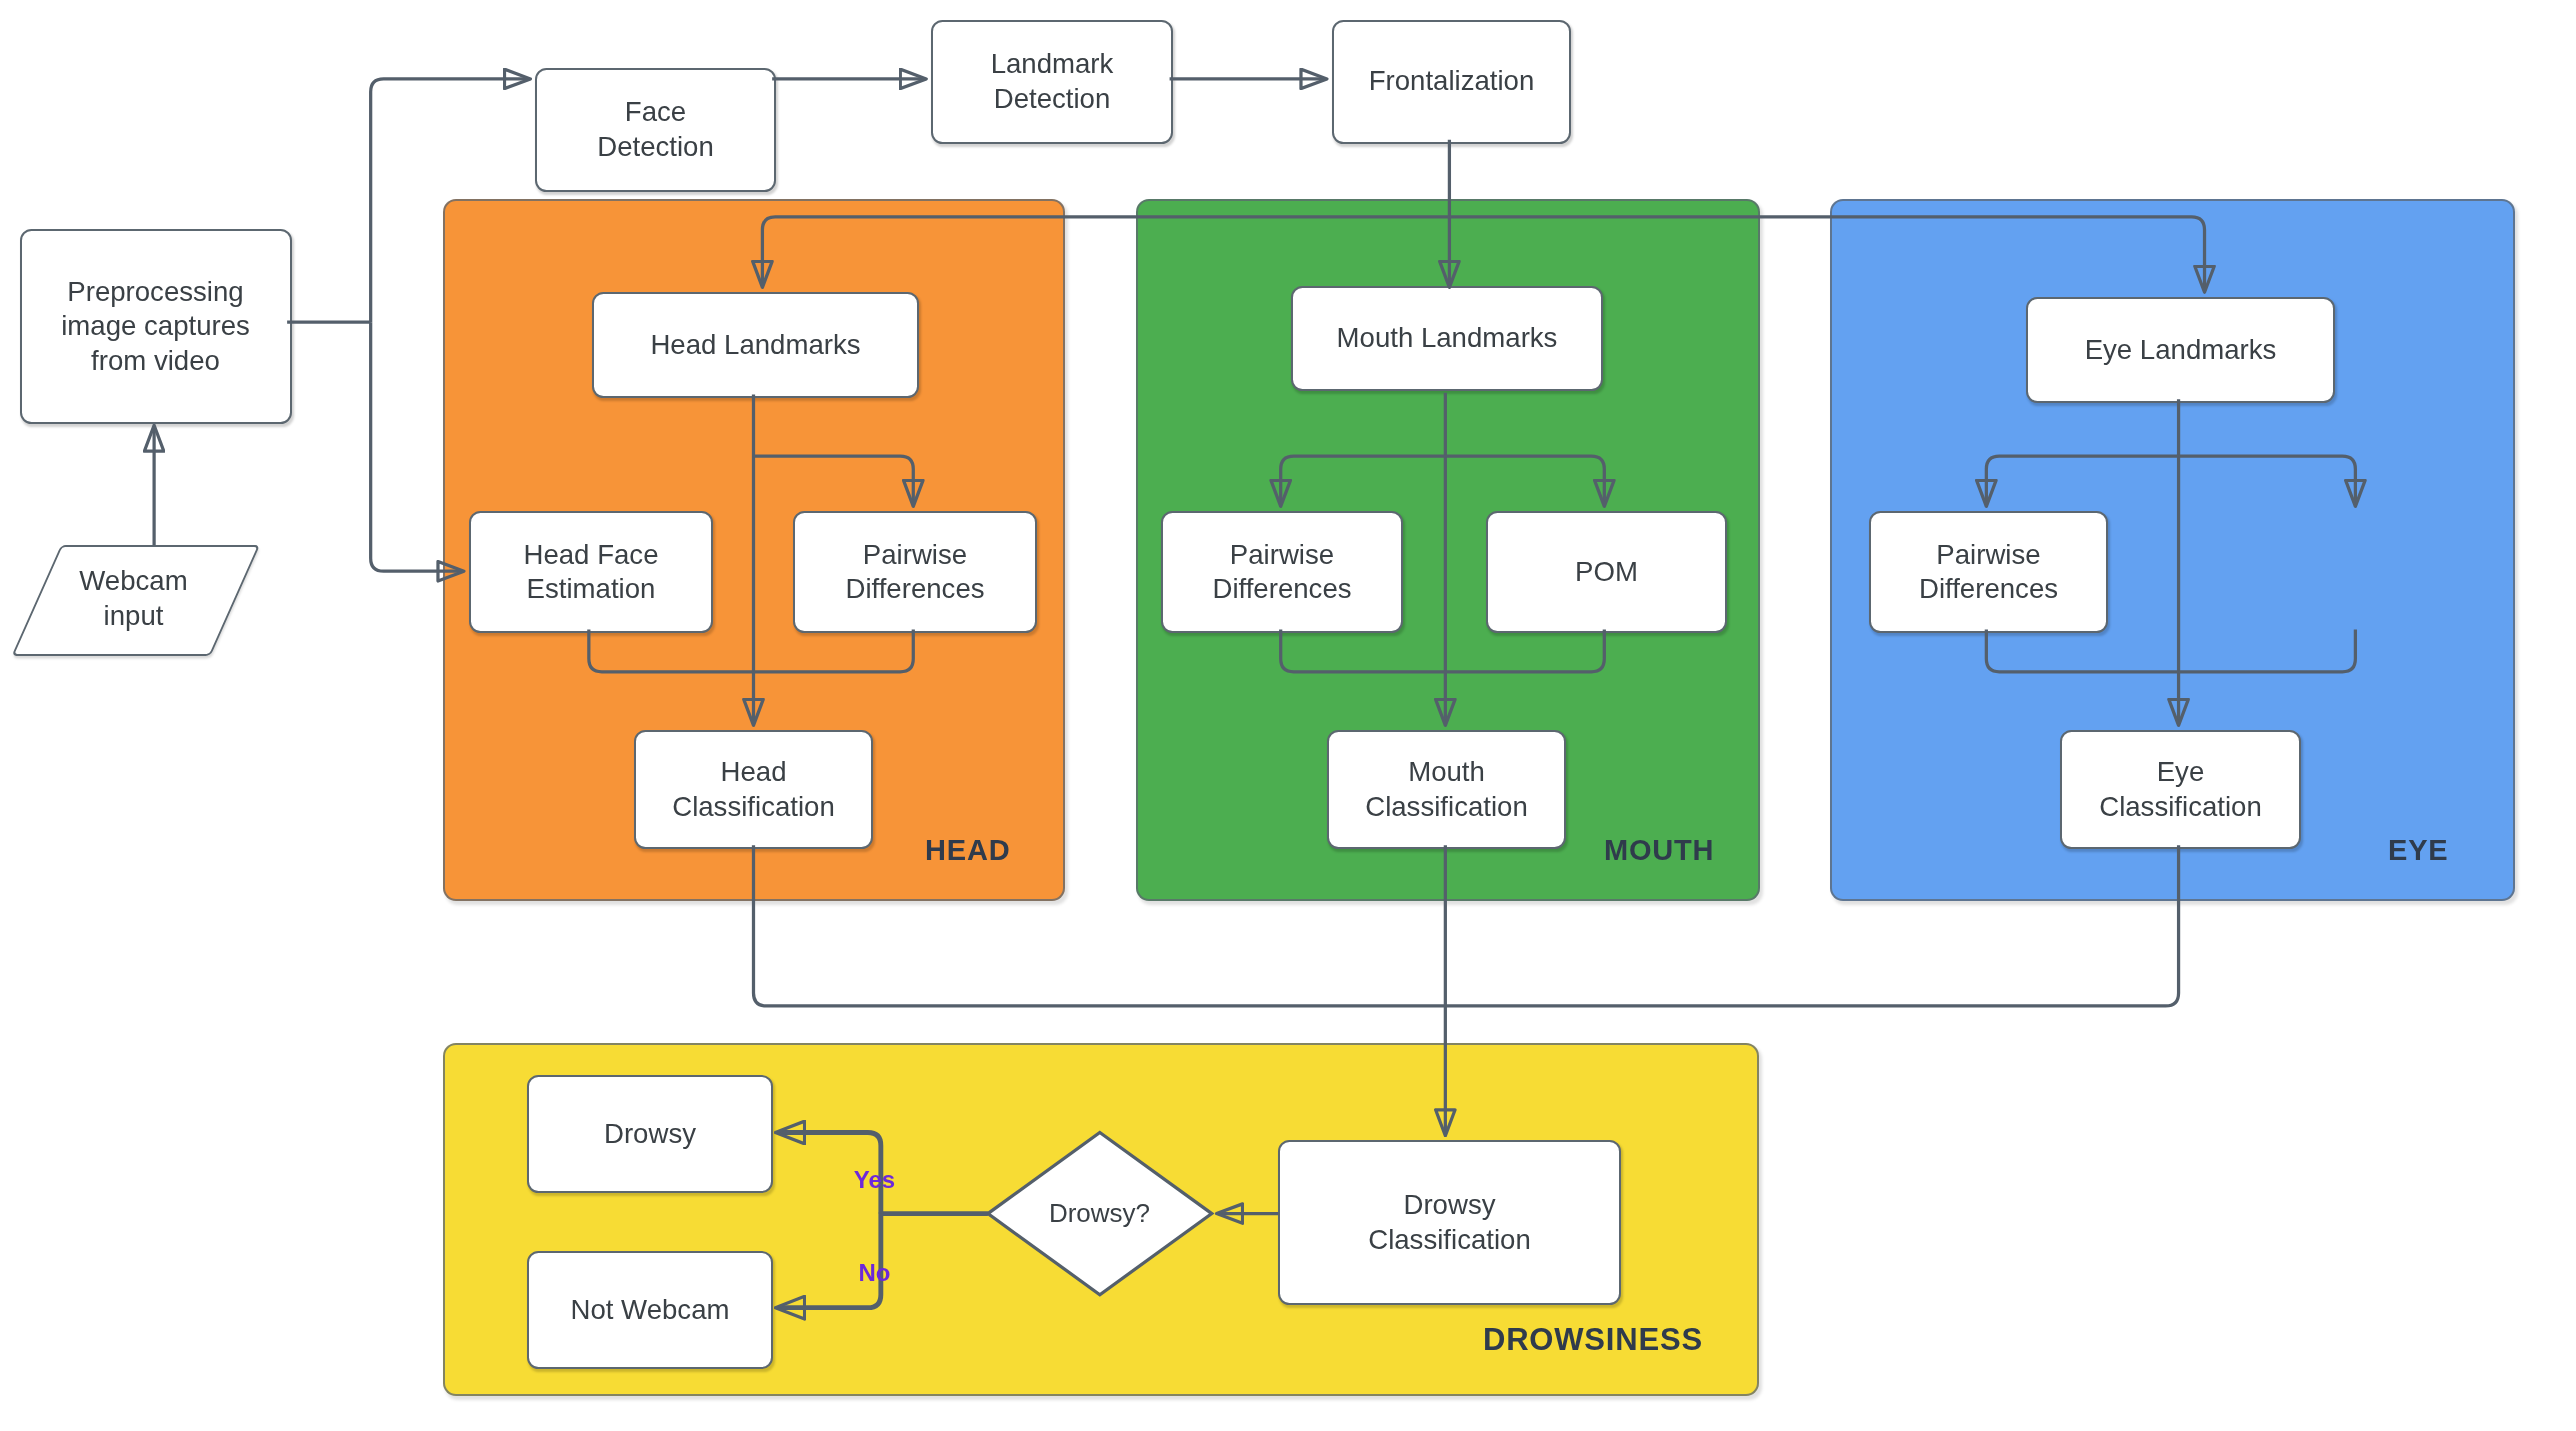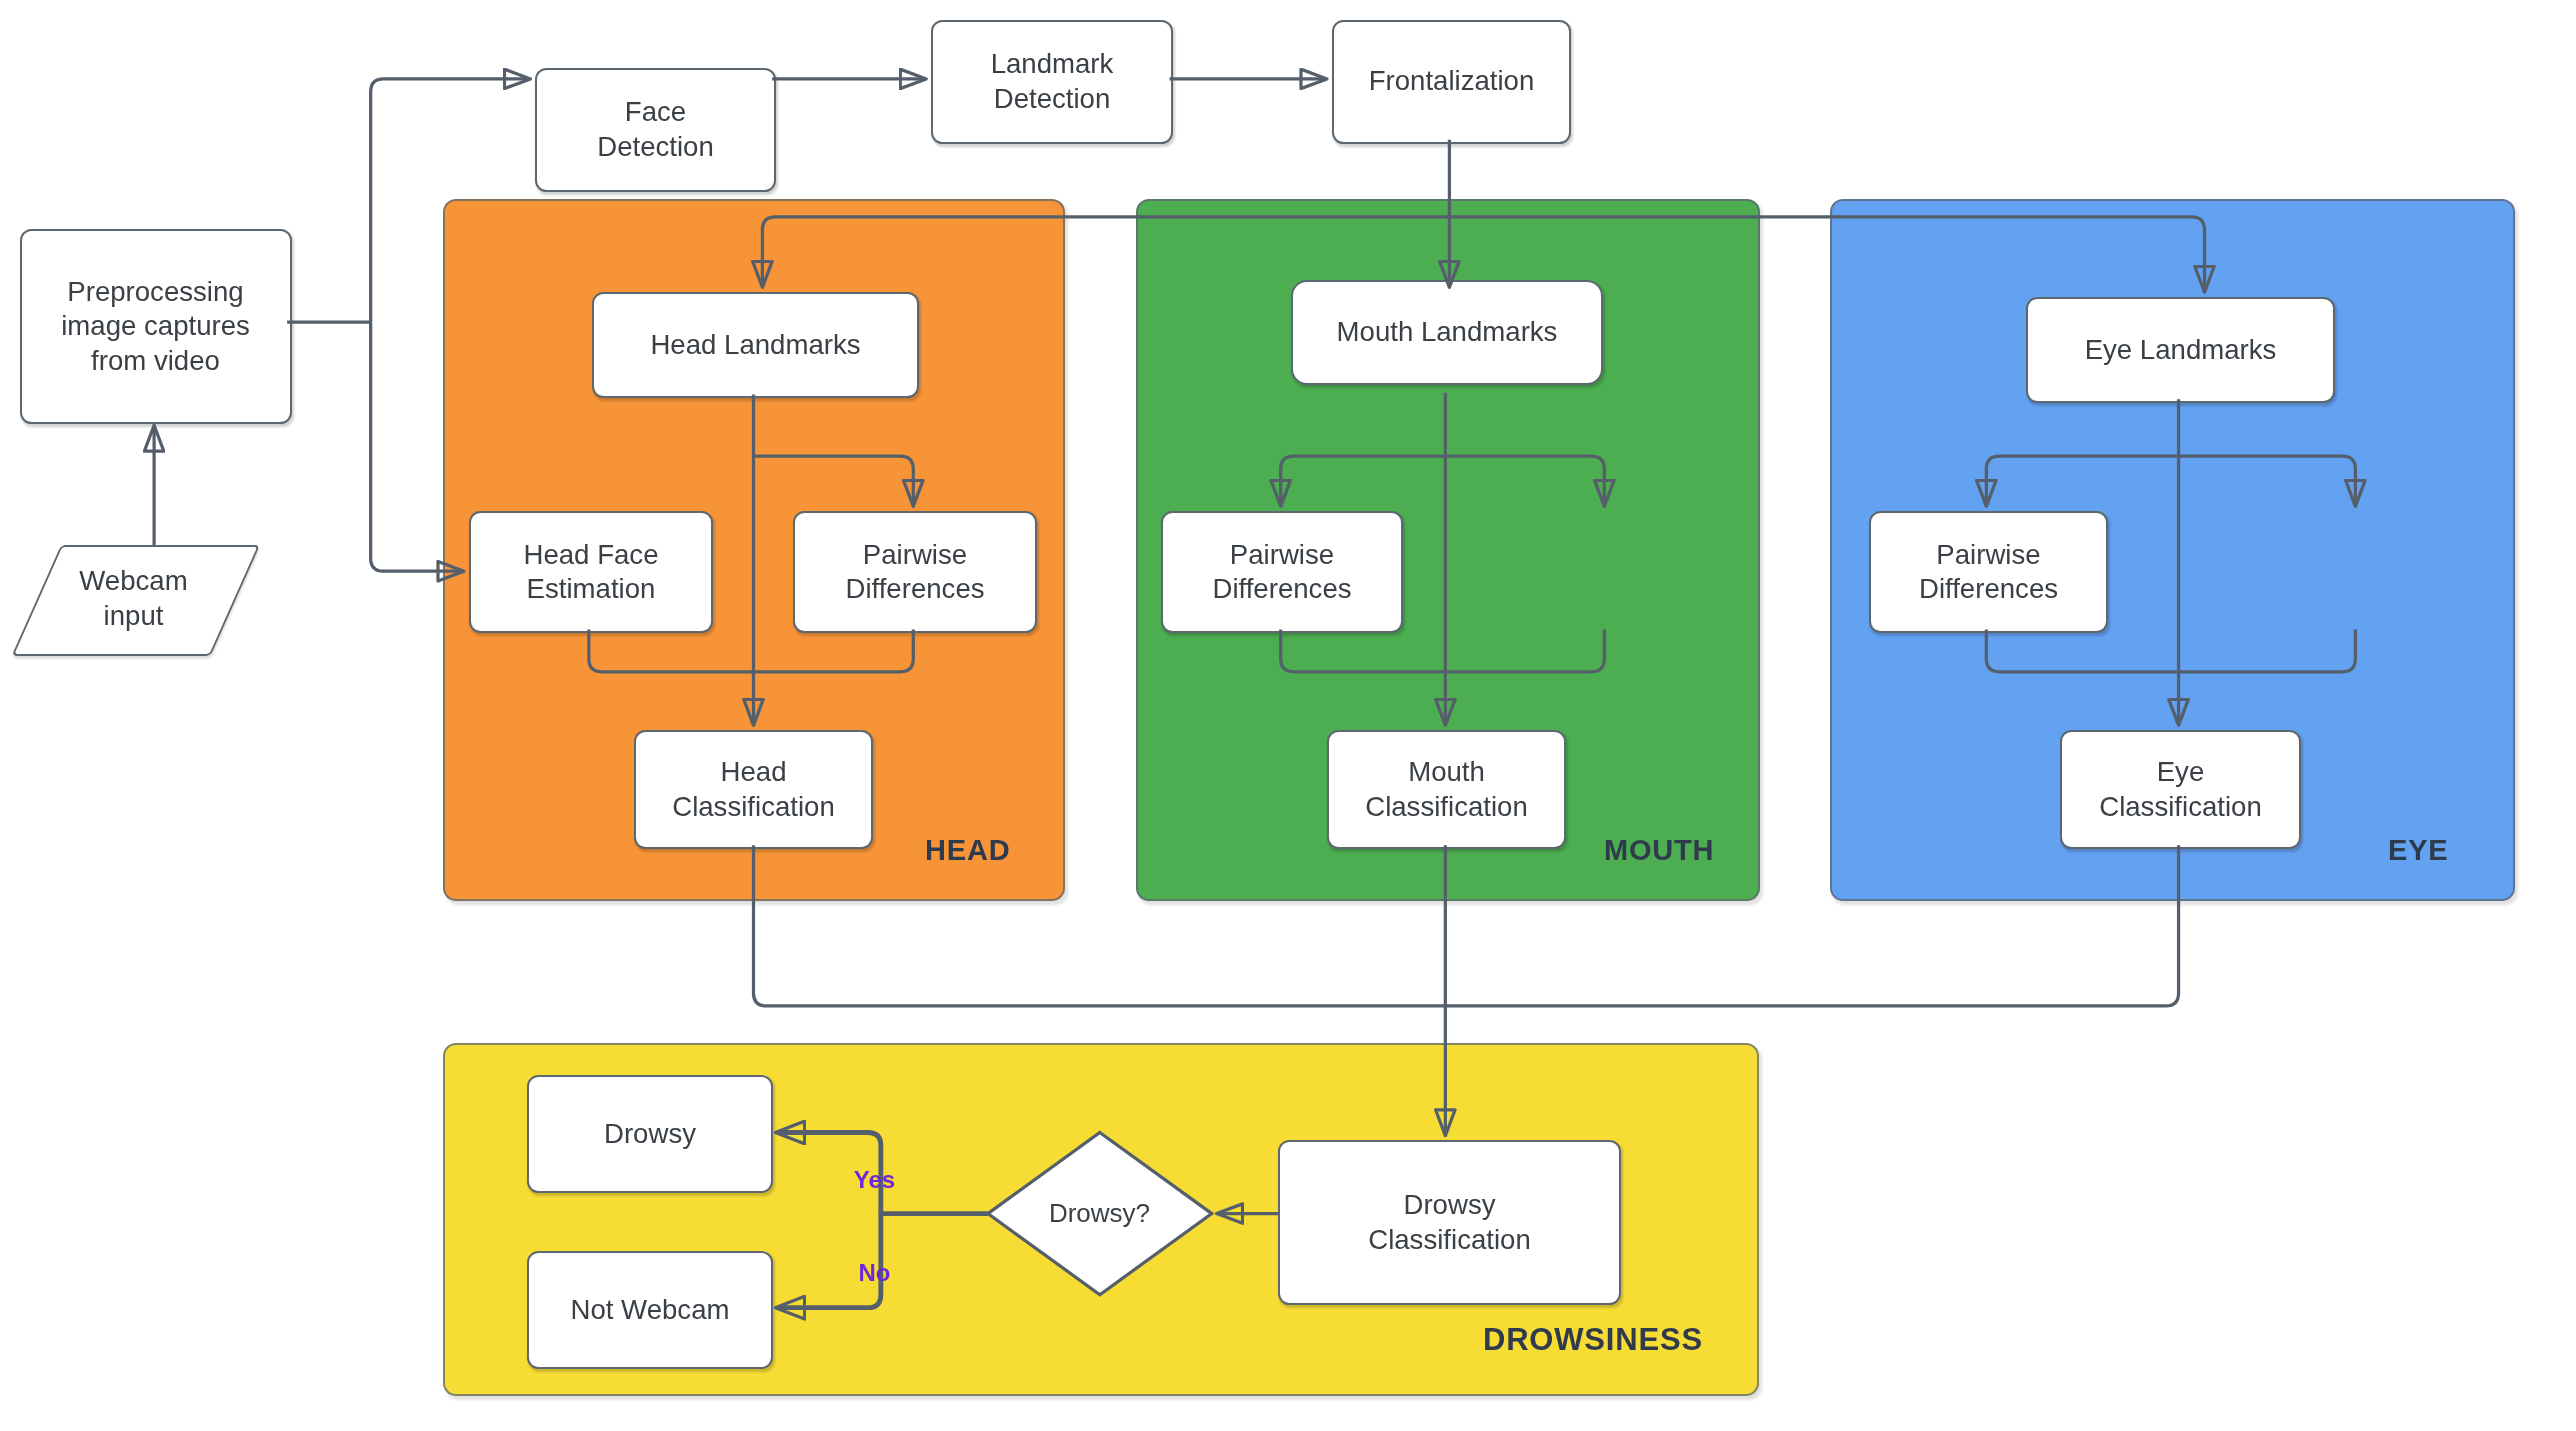--- a/index.html
+++ b/index.html
@@ -66,23 +66,24 @@
 input</div>
 
   <div class="node" style="left:592px;top:292px;width:323px;height:102px;">Head Landmarks</div>
   <div class="node" style="left:469px;top:511px;width:240px;height:118px;">Head Face
 Estimation</div>
   <div class="node" style="left:793px;top:511px;width:240px;height:118px;">Pairwise
 Differences</div>
   <div class="node" style="left:634px;top:730px;width:235px;height:115px;">Head
 Classification</div>
 
-  <div class="node" style="left:1291px;top:280px;width:308px;height:101px;border-radius:16px;">Mouth Landmarks</div>
+  <div class="node" style="left:1291px;top:286px;width:308px;height:101px;">Mouth Landmarks</div>
   <div class="node" style="left:1161px;top:511px;width:238px;height:118px;">Pairwise
 Differences</div>
+  <div class="node" style="left:1486px;top:511px;width:237px;height:118px;">POM</div>
   <div class="node" style="left:1327px;top:730px;width:235px;height:115px;">Mouth
 Classification</div>
 
   <div class="node" style="left:2026px;top:297px;width:305px;height:102px;">Eye Landmarks</div>
   <div class="node" style="left:1869px;top:511px;width:235px;height:118px;">Pairwise
 Differences</div>
   <div class="node" style="left:2060px;top:730px;width:237px;height:115px;">Eye
 Classification</div>
 
   <div class="node" style="left:527px;top:1075px;width:242px;height:114px;">Drowsy</div>

